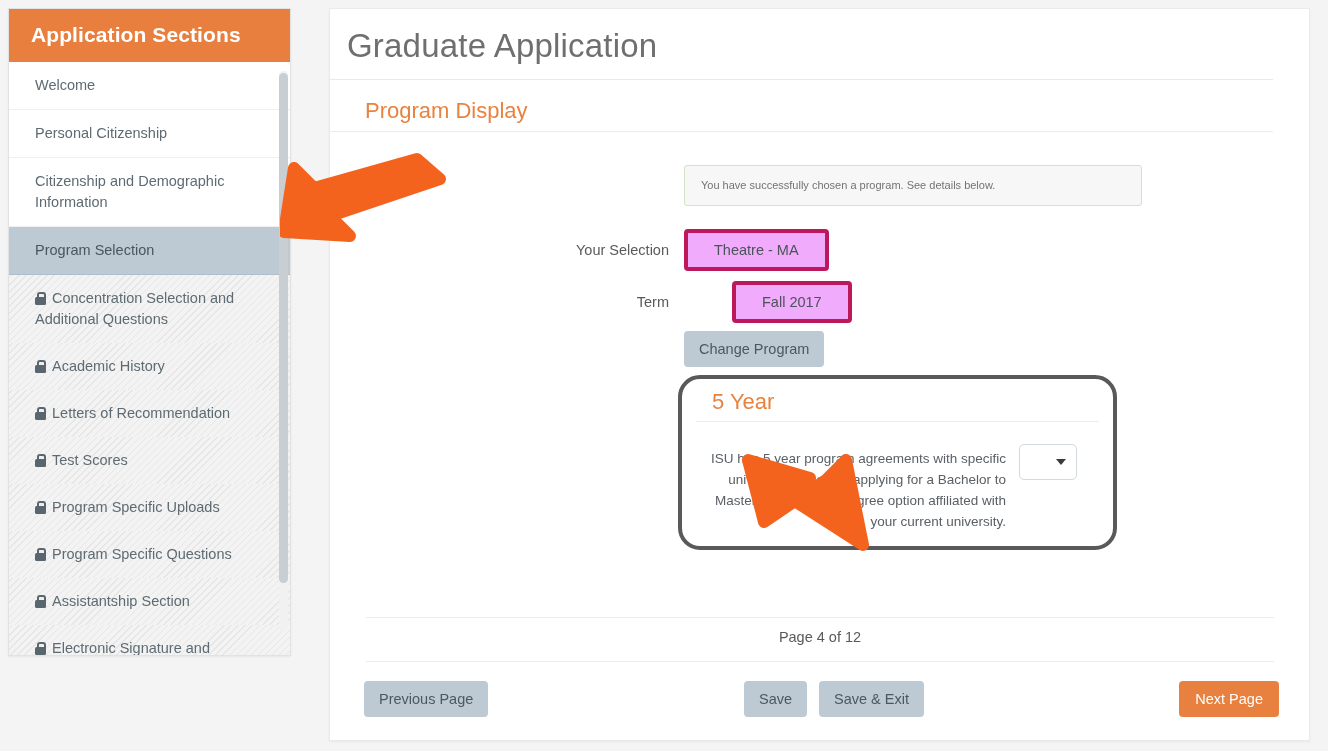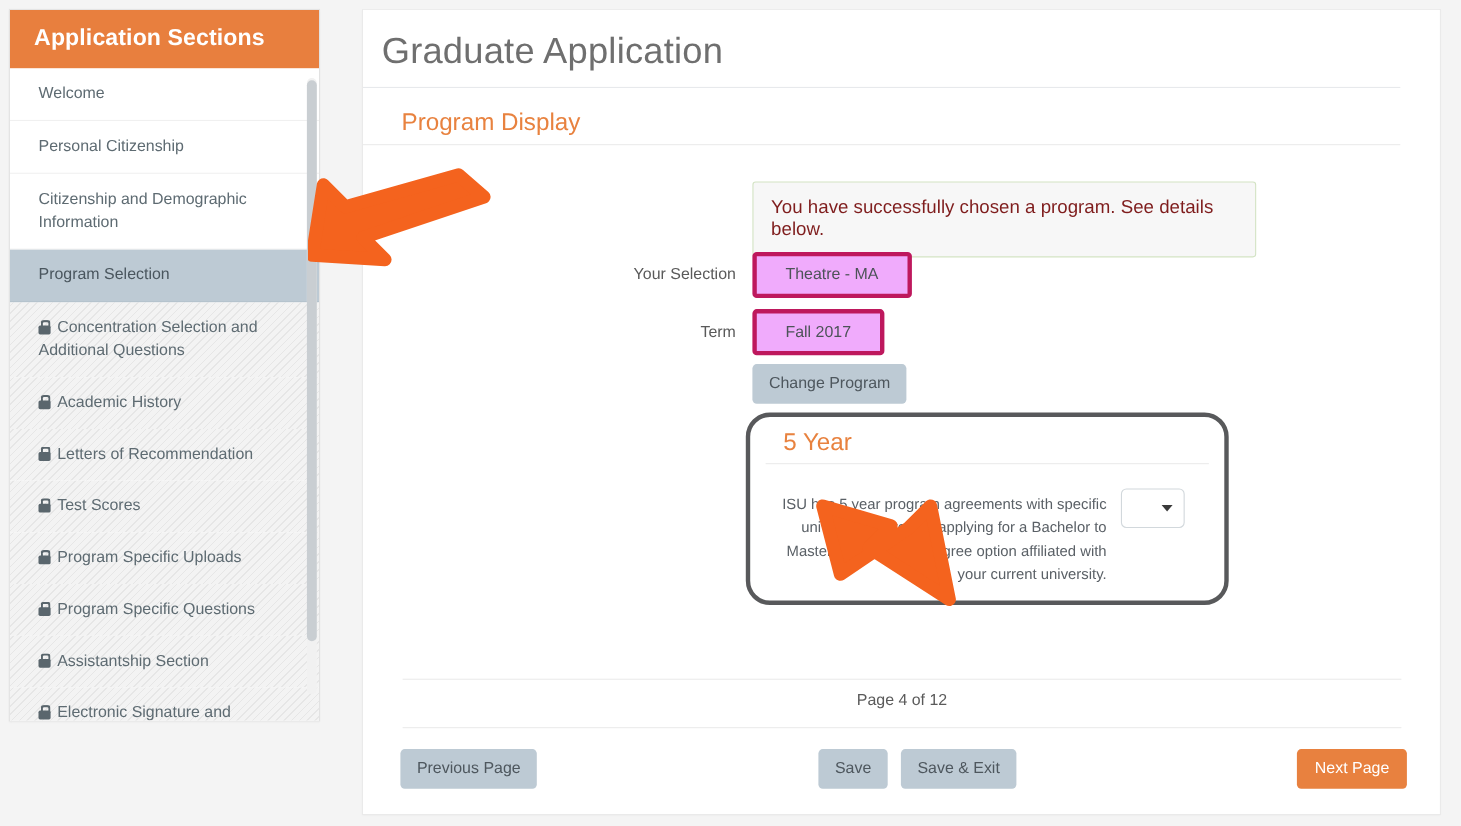--- a/index.html
+++ b/index.html
@@ -137,22 +137,22 @@
   }
   .alert-success {
     position: absolute;
     left: 354px;
     top: 156px;
     width: 458px;
     padding: 13px 16px 14px;
     background: #f7f7f7;
     border: 1px solid #d3e3c4;
     border-radius: 3px;
-    color: #7f1d1d;
-    font-size: 17px;
+    color: #737373;
+    font-size: 11px;
     box-sizing: border-box;
   }
   .field-row {
     position: absolute;
     display: flex;
     align-items: center;
   }
   .field-label {
     font-size: 14.5px;
     color: #5a5a5a;
@@ -300,21 +300,21 @@
 
   <div class="sec-head">Program Display</div>
 
   <div class="alert-success">You have successfully chosen a program. See details below.</div>
 
   <div class="field-row" style="left:202px; top:220px;">
     <span class="field-label">Your Selection</span>
     <span class="value-box">Theatre - MA</span>
   </div>
 
-  <div class="field-row" style="left:202px; top:272px;">
+  <div class="field-row" style="left:202px; top:272px;gap:48px;">
     <span class="field-label">Term</span>
     <span class="value-box">Fall 2017</span>
   </div>
 
   <button class="btn-gray" style="position:absolute; left:354px; top:322px;">Change Program</button>
 
   <div id="five-year-box">
     <div id="five-year-title">5 Year</div>
     <div id="five-year-text">ISU has 5 year program agreements with specific universities. Are you applying for a Bachelor to Master (3+2 or 4+1 ) degree option affiliated with your current university.</div>
     <div id="five-year-select">

